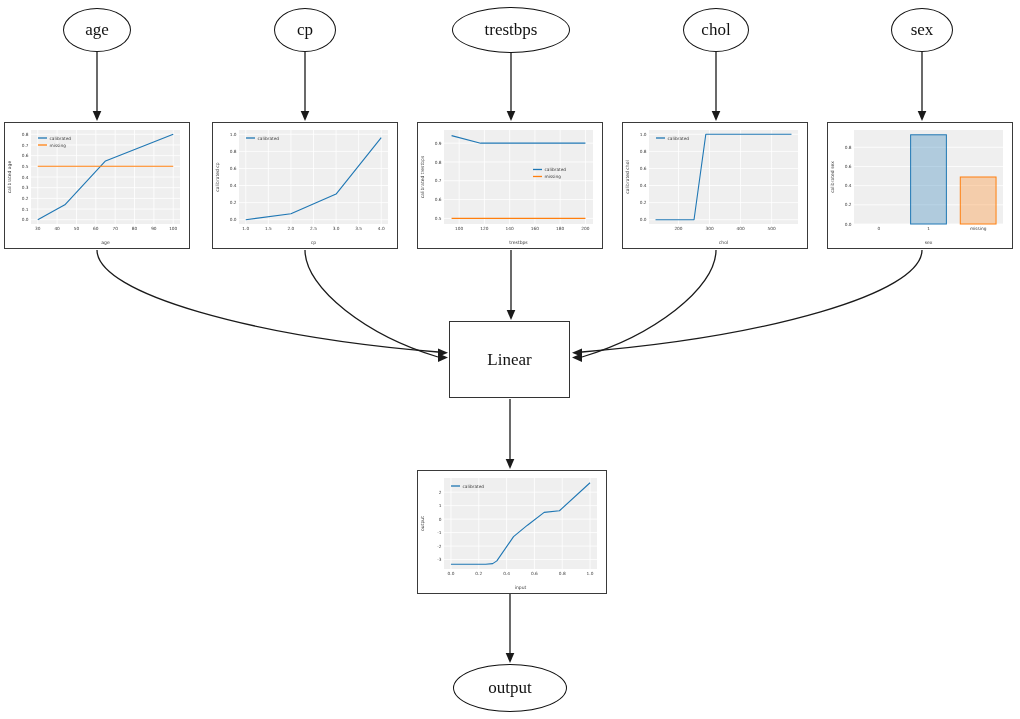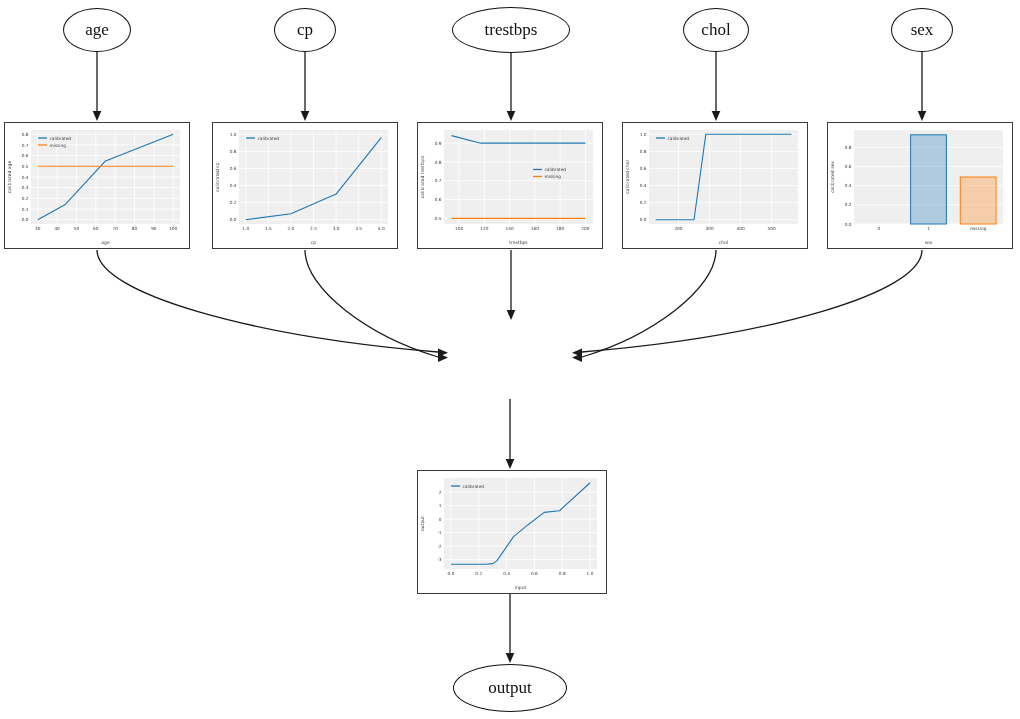--- a/index.html
+++ b/index.html
@@ -248,20 +248,23 @@
         <text x="50.83333333333333" y="107.2" text-anchor="middle" font-size="4.3" fill="#3c3c3c">0</text>
         <text x="100.5" y="107.2" text-anchor="middle" font-size="4.3" fill="#3c3c3c">1</text>
         <rect x="82.62" y="11.795918367346928" width="35.76" height="89.20408163265307" fill="#1f77b4" fill-opacity="0.3" stroke="#1f77b4" stroke-width="1"></rect>
         <text x="150.16666666666666" y="107.2" text-anchor="middle" font-size="4.3" fill="#3c3c3c">missing</text>
         <rect x="132.28666666666666" y="54" width="35.76" height="47" fill="#ff7f0e" fill-opacity="0.3" stroke="#ff7f0e" stroke-width="1"></rect>
         <text x="100.5" y="120.5" text-anchor="middle" font-size="4.5" fill="#3c3c3c">sex</text>
         <text text-anchor="middle" font-size="4.5" fill="#3c3c3c" transform="translate(6,54) rotate(-90)">calibrated sex</text>
       </svg>
   </div>
 
+  <div class="node rectnode" style="left:449px;top:321px;width:121px;height:77px;">
+    <span>Linear</span>
+  </div>
 
   <div class="plotbox" style="left:417px;top:470px;width:190px;height:124px;">
     <svg width="186" height="120">
         <rect x="26" y="7" width="153" height="91" fill="#efefef"></rect>
         <line x1="26" x2="179" y1="88.56296296296296" y2="88.56296296296296" stroke="#ffffff" stroke-width="0.8"></line>
         <text x="23.5" y="90.16296296296295" text-anchor="end" font-size="4.3" fill="#3c3c3c">-3</text>
         <line x1="26" x2="179" y1="75.08148148148148" y2="75.08148148148148" stroke="#ffffff" stroke-width="0.8"></line>
         <text x="23.5" y="76.68148148148147" text-anchor="end" font-size="4.3" fill="#3c3c3c">-2</text>
         <line x1="26" x2="179" y1="61.6" y2="61.6" stroke="#ffffff" stroke-width="0.8"></line>
         <text x="23.5" y="63.2" text-anchor="end" font-size="4.3" fill="#3c3c3c">-1</text>

